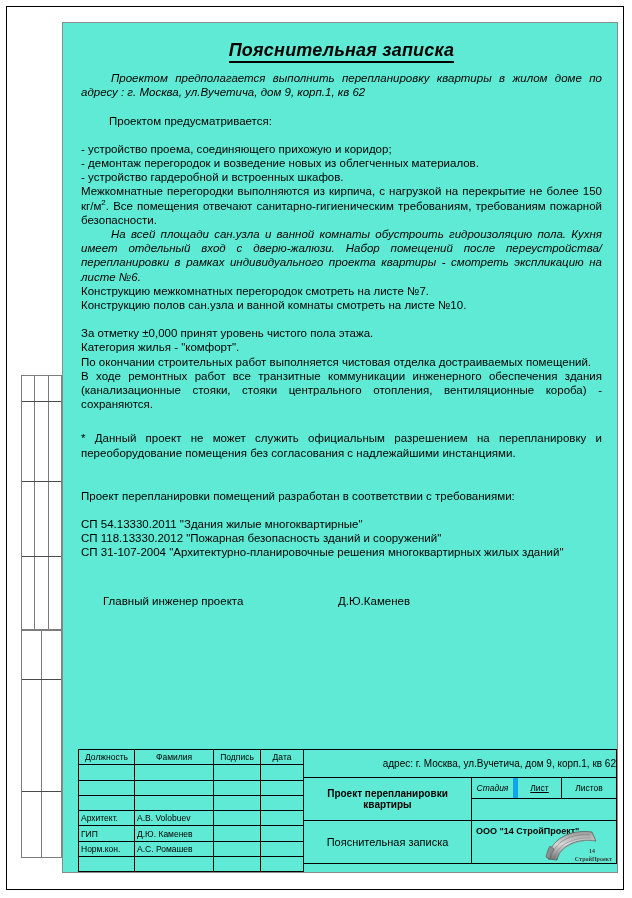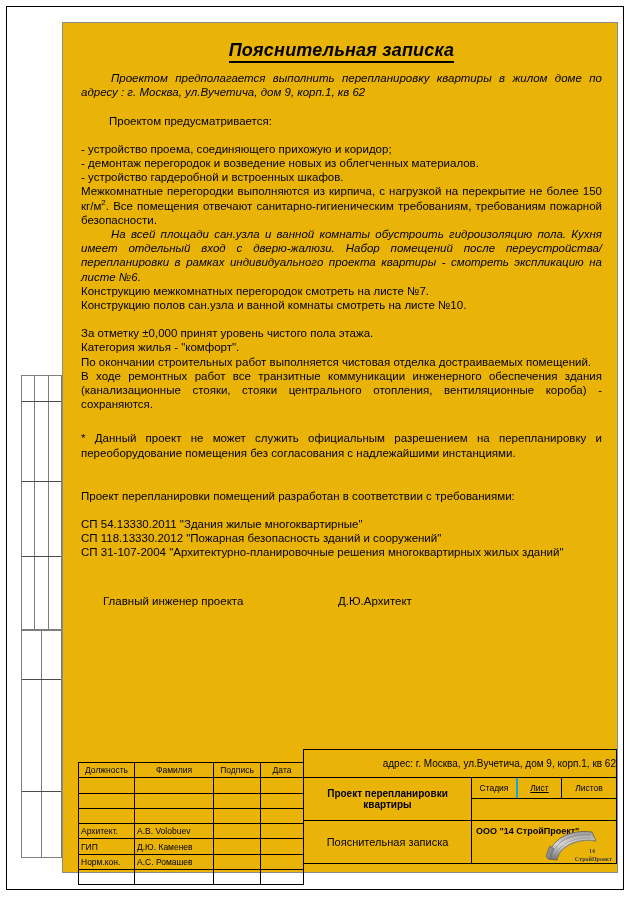--- a/index.html
+++ b/index.html
@@ -29,21 +29,21 @@
 
   
   #content-frame {
     position: absolute;
     left: 62px;
     top: 22px;
     width: 556px;
     height: 851px;
     border: 1px solid #8a8a8a;
     box-sizing: border-box;
-    background: #eab308;
+    background: #5eead4;
   }
 
   
   .stamp-box {
     position: absolute;
     border: 1px solid #7d7d7d;
     box-sizing: border-box;
   }
   .stamp-v {
     position: absolute;
@@ -118,21 +118,20 @@
     position: absolute;
     left: 0;
     top: 726px;
     width: 554px;
     height: 124px;
     font-size: 8.5px;
   }
   #title-block table {
     border-collapse: collapse;
     table-layout: fixed;
-    margin-top: 13px;
   }
   #title-block td, #title-block th {
     border: 1px solid #000;
     padding: 0 2px;
     font-weight: normal;
     text-align: center;
     vertical-align: middle;
     height: 14.3px;
     overflow: hidden;
     white-space: nowrap;
@@ -198,21 +197,21 @@
     height: 21px;
   }
   .stage-head { border-bottom: 1px solid #000; box-sizing: border-box; }
   .stage-head div, .stage-vals div {
     display: flex;
     align-items: center;
     justify-content: center;
     font-size: 8.5px;
     box-sizing: border-box;
   }
-  .c-stage { width: 46px; border-right: 2px solid #0ea5e9; }
+  .c-stage { width: 46px; border-right: 5px solid #0ea5e9; font-style: italic; }
   .c-list  { width: 44px; border-right: 1px solid #000; text-decoration: underline; }
   .c-lists { flex: 1; }
   .stage-vals div { font-size: 10px; }
 
   .rb-bot {
     display: flex;
     height: 42px;
   }
   .rb-bot-left {
     width: 168px;
@@ -327,21 +326,21 @@
 
     <div class="gap-m"></div>
 
     <p class="l">СП 54.13330.2011 "Здания жилые многоквартирные"</p>
     <p class="l">СП 118.13330.2012 "Пожарная безопасность зданий и сооружений"</p>
     <p class="j">СП  31-107-2004  "Архитектурно-планировочные  решения  многоквартирных жилых зданий"</p>
 
     <div class="gap-l"></div>
     <div class="gap-m"></div>
 
-    <p class="sig-row"><span class="who">Главный инженер проекта</span><span>Д.Ю.Архитект</span></p>
+    <p class="sig-row"><span class="who">Главный инженер проекта</span><span>Д.Ю.Каменев</span></p>
 
   </div>
 
   <div id="title-block">
 
     <table id="persons-table">
       <colgroup>
         <col class="col-post">
           <col class="col-name">
           <col class="col-sign">

